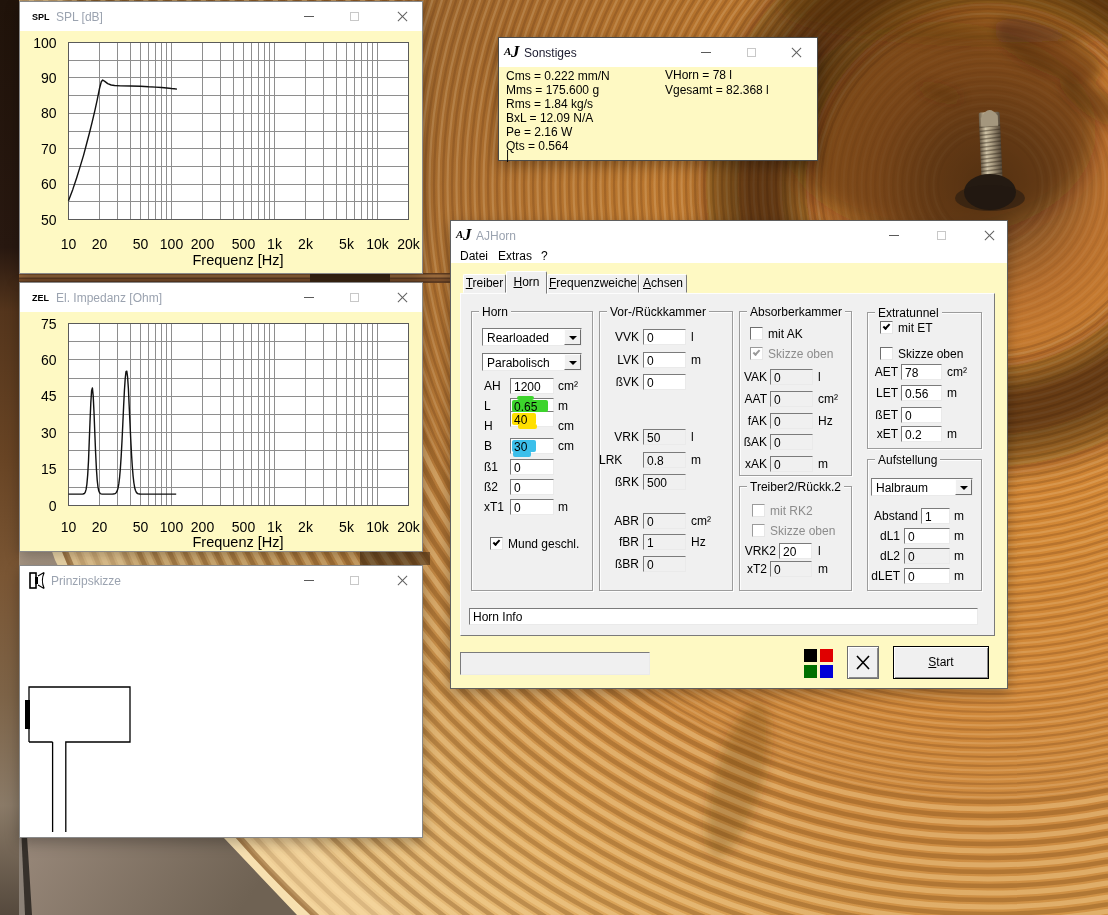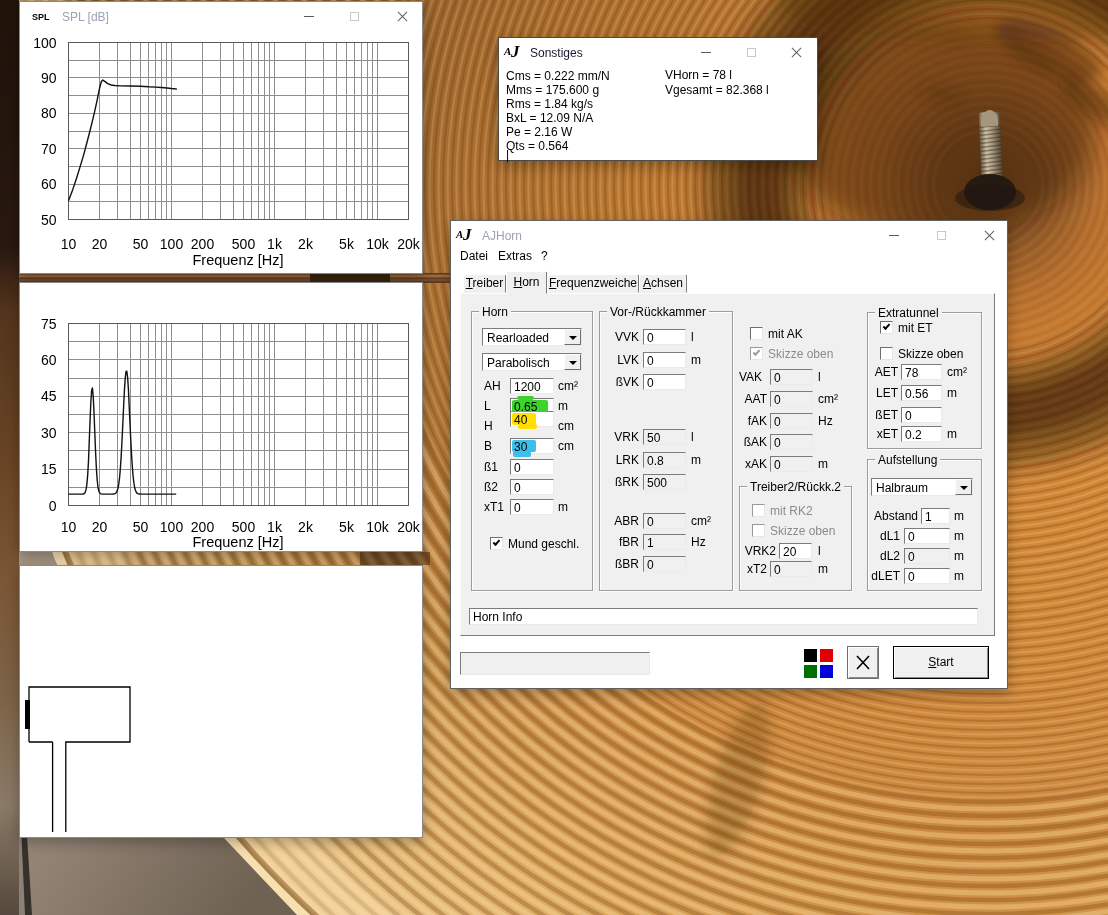--- a/index.html
+++ b/index.html
@@ -1,19 +1,19 @@
 <!DOCTYPE html>
 <html><head><meta charset="utf-8"><style>
 * { margin:0; padding:0; box-sizing:border-box; }
 body { width:1108px; height:915px; position:relative; overflow:hidden;
   font-family:"Liberation Sans", sans-serif; background:#b07436; }
-.win { position:absolute; background:#ffffff; border:1px solid #898989;
+.win { position:absolute; background:#fef9c3; border:1px solid #898989;
   box-shadow:0 5px 13px rgba(0,0,0,0.28); }
 .tbar { position:absolute; left:0; top:0; right:0; height:29px; background:#fff; }
-.ttl { position:absolute; left:36px; top:8px; font-size:12px;margin-left:6px; }
+.ttl { position:absolute; left:36px; top:8px; font-size:12px; }
 .tbtn { position:absolute; top:14px; width:10px; }
 .tmin { border-top:1px solid #5a5a5a; }
 .tmax { width:9px; height:9px; top:10px; border:1px solid #c8c8c8; }
 .tclose { position:absolute; top:9px; width:11px; height:11px; }
 .tclose i { position:absolute; left:-1px; top:5px; width:13px; border-top:1px solid #5f5f5f; }
 .x1 { transform:rotate(45deg); } .x2 { transform:rotate(-45deg); }
 .grp { position:absolute; border:1px solid #9c9c9c; box-shadow:1px 1px 0 #fdfdfd, inset 1px 1px 0 #fdfdfd; }
 .gt { position:absolute; left:7px; top:-7px; background:#f0f0f0; padding:0 3px; font-size:12px; }
 .lb { position:absolute; font-size:12px; white-space:nowrap; }
 .inp { position:absolute; height:16px; background:#fff; font-size:12px;
@@ -396,20 +396,30 @@
       <text x="254.5" y="246.5" font-family="Liberation Sans, sans-serif" font-size="14" text-anchor="middle" fill="#000">1k</text>
       <text x="285.5" y="246.5" font-family="Liberation Sans, sans-serif" font-size="14" text-anchor="middle" fill="#000">2k</text>
       <text x="326.5" y="246.5" font-family="Liberation Sans, sans-serif" font-size="14" text-anchor="middle" fill="#000">5k</text>
       <text x="357.5" y="246.5" font-family="Liberation Sans, sans-serif" font-size="14" text-anchor="middle" fill="#000">10k</text>
       <text x="388.5" y="246.5" font-family="Liberation Sans, sans-serif" font-size="14" text-anchor="middle" fill="#000">20k</text>
       <text x="218" y="263.0" font-family="Liberation Sans, sans-serif" font-size="14.5" text-anchor="middle" fill="#000">Frequenz [Hz]</text>
       <path d="M 48.5 198.7 L 52.8 187.4 L 56.7 175.7 L 60.2 164.4 L 63.6 153.1 L 66.6 141.7 L 69.5 130.8 L 72.2 119.8 L 74.8 108.8 L 77.2 97.8 L 79.5 86.5 L 81.3 79.8 L 82.7 78.0 L 84.8 79.4 L 87.7 81.6 L 91.2 83.0 L 94.6 83.5 L 100.5 83.9 L 110.5 84.0 L 120.5 84.2 L 128.6 84.8 L 135.5 85.1 L 141.5 85.5 L 146.8 86.0 L 151.5 86.5 L 154.1 86.7 L 157.0 87.1" fill="none" stroke="#111" stroke-width="1.4" stroke-linejoin="round"></path>
     </svg>
   </div>
 <div class="win" style="left:19px;top:282px;width:404px;height:270px">
+    <div class="tbar">
+      <span style="position:absolute;left:12px;top:10px;font-size:9px;font-weight:bold">ZEL</span>
+      <span class="ttl" style="color:#9ba3b0;left:36px">El. Impedanz [Ohm]</span>
+      <div class="tbtn tmin" style="left:284px"></div>
+      <div class="tbtn tmax" style="left:330px"></div>
+      <div class="tclose" style="left:377px">
+        <i class="x1"></i>
+        <i class="x2"></i>
+      </div>
+    </div>
     <svg width="404" height="240" viewBox="0 30 404 240" style="position:absolute;left:0;top:30px">
       <rect x="48.5" y="40.5" width="340.0" height="182.0" fill="#fff"></rect>
       <g stroke="#8e8e8e" stroke-width="1" shape-rendering="crispEdges">
         <line x1="48.5" y1="40.5" x2="388.5" y2="40.5"></line>
         <line x1="48.5" y1="58.7" x2="388.5" y2="58.7"></line>
         <line x1="48.5" y1="76.9" x2="388.5" y2="76.9"></line>
         <line x1="48.5" y1="95.1" x2="388.5" y2="95.1"></line>
         <line x1="48.5" y1="113.3" x2="388.5" y2="113.3"></line>
         <line x1="48.5" y1="131.5" x2="388.5" y2="131.5"></line>
         <line x1="48.5" y1="149.7" x2="388.5" y2="149.7"></line>
@@ -463,20 +473,34 @@
       <text x="254.5" y="248.5" font-family="Liberation Sans, sans-serif" font-size="14" text-anchor="middle" fill="#000">1k</text>
       <text x="285.5" y="248.5" font-family="Liberation Sans, sans-serif" font-size="14" text-anchor="middle" fill="#000">2k</text>
       <text x="326.5" y="248.5" font-family="Liberation Sans, sans-serif" font-size="14" text-anchor="middle" fill="#000">5k</text>
       <text x="357.5" y="248.5" font-family="Liberation Sans, sans-serif" font-size="14" text-anchor="middle" fill="#000">10k</text>
       <text x="388.5" y="248.5" font-family="Liberation Sans, sans-serif" font-size="14" text-anchor="middle" fill="#000">20k</text>
       <text x="218" y="263.5" font-family="Liberation Sans, sans-serif" font-size="14.5" text-anchor="middle" fill="#000">Frequenz [Hz]</text>
       <path d="M 48.5 211.1 L 49.3 211.1 L 50.1 211.1 L 50.9 211.1 L 51.7 211.1 L 52.5 211.1 L 53.3 211.1 L 54.1 211.1 L 54.9 211.1 L 55.7 211.1 L 56.5 211.1 L 57.3 211.1 L 58.1 211.1 L 58.9 211.1 L 59.7 211.1 L 60.5 211.1 L 61.3 211.1 L 62.1 211.1 L 62.9 211.0 L 63.7 210.8 L 64.5 210.3 L 65.3 209.1 L 66.1 206.4 L 66.9 201.1 L 67.7 191.9 L 68.5 178.0 L 69.2 159.6 L 70.0 139.0 L 70.8 120.1 L 71.6 107.6 L 72.4 104.9 L 73.2 112.9 L 74.0 129.3 L 74.8 149.7 L 75.6 169.5 L 76.4 185.7 L 77.2 197.1 L 78.0 204.2 L 78.8 208.0 L 79.6 209.8 L 80.4 210.6 L 81.2 210.9 L 82.0 211.1 L 82.8 211.1 L 83.6 211.1 L 84.4 211.1 L 85.2 211.1 L 86.0 211.1 L 86.8 211.1 L 87.6 211.1 L 88.4 211.1 L 89.2 211.1 L 90.0 211.1 L 90.8 211.1 L 91.6 211.1 L 92.4 211.1 L 93.2 211.0 L 94.0 210.9 L 94.8 210.7 L 95.6 210.3 L 96.4 209.4 L 97.2 207.9 L 98.0 205.2 L 98.8 200.9 L 99.6 194.3 L 100.4 185.1 L 101.2 172.9 L 102.0 158.0 L 102.8 141.2 L 103.6 123.8 L 104.4 107.9 L 105.2 95.6 L 106.0 88.7 L 106.8 88.2 L 107.6 94.2 L 108.4 105.8 L 109.1 121.3 L 109.9 138.5 L 110.7 155.6 L 111.5 170.9 L 112.3 183.5 L 113.1 193.1 L 113.9 200.0 L 114.7 204.7 L 115.5 207.5 L 116.3 209.2 L 117.1 210.2 L 117.9 210.7 L 118.7 210.9 L 119.5 211.0 L 120.3 211.1 L 121.1 211.1 L 121.9 211.1 L 122.7 211.1 L 123.5 211.1 L 124.3 211.1 L 125.1 211.1 L 125.9 211.1 L 126.7 211.1 L 127.5 211.1 L 128.3 211.1 L 129.1 211.1 L 129.9 211.1 L 130.7 211.1 L 131.5 211.1 L 132.3 211.1 L 133.1 211.1 L 133.9 211.1 L 134.7 211.1 L 135.5 211.1 L 136.3 211.1 L 137.1 211.1 L 137.9 211.1 L 138.7 211.1 L 139.5 211.1 L 140.3 211.1 L 141.1 211.1 L 141.9 211.1 L 142.7 211.1 L 143.5 211.1 L 144.3 211.1 L 145.1 211.1 L 145.9 211.1 L 146.7 211.1 L 147.5 211.1 L 148.3 211.1 L 149.0 211.1 L 149.8 211.1 L 150.6 211.1 L 151.4 211.1 L 152.2 211.1 L 153.0 211.1 L 153.8 211.1 L 154.6 211.1 L 155.4 211.1 L 156.2 211.1" fill="none" stroke="#111" stroke-width="1.4" stroke-linejoin="round"></path>
     </svg>
   </div>
 <div class="win" style="left:19px;top:565px;width:404px;height:273px;background:#fff">
+    <div class="tbar">
+      <svg width="17" height="18" style="position:absolute;left:9px;top:6px" viewBox="0 0 17 18">
+        <rect x="1" y="1" width="6" height="15" fill="none" stroke="#000" stroke-width="1.6"></rect>
+        <rect x="6" y="5" width="3" height="7" fill="#000"></rect>
+        <path d="M 9,4 L 15,0.5 M 9,13 L 15,16.5 M 15.2,0.5 Q 11.5,8.5 15.2,16.5" fill="none" stroke="#000" stroke-width="1.1"></path>
+      </svg>
+      <span class="ttl" style="color:#9ba3b0;left:31px">Prinzipskizze</span>
+      <div class="tbtn tmin" style="left:284px"></div>
+      <div class="tbtn tmax" style="left:330px"></div>
+      <div class="tclose" style="left:377px">
+        <i class="x1"></i>
+        <i class="x2"></i>
+      </div>
+    </div>
     <svg width="404" height="243" viewBox="0 0 404 243" style="position:absolute;left:0;top:29px">
       <g fill="none" stroke="#000" stroke-width="1.3">
         <path d="M 9,147 L 9,92 L 110,92 L 110,147 L 45.8,147 L 45.8,237 M 32.6,147 L 9,147 M 32.6,147 L 32.6,237"></path>
       </g>
       <rect x="5" y="105" width="5" height="29" fill="#000"></rect>
     </svg>
   </div>
 <div class="win" style="left:498px;top:37px;width:320px;height:124px;border-color:#4a4a4a">
     <div class="tbar">
       <span style="position:absolute;left:5px;top:7px;font-family:'Liberation Serif',serif;font-style:italic;font-weight:bold;font-size:11px">A</span>
@@ -593,21 +617,21 @@
       <div class="lb" style="left:240px;top:132px;color:#000">m</div>
       <div class="lb" style="left:148px;top:154px;width:40px;text-align:right;color:#000">ßVK</div>
       <div class="inp" style="left:192px;top:153px;width:43px">
         <span>0</span>
       </div>
       <div class="lb" style="left:148px;top:209px;width:40px;text-align:right;color:#000">VRK</div>
       <div class="inp dis" style="left:192px;top:208px;width:43px">
         <span>50</span>
       </div>
       <div class="lb" style="left:240px;top:209px;color:#000">l</div>
-      <div class="lb" style="left:148px;top:232px;width:40px;text-align:right;color:#000">LRK</div>
+      <div class="lb" style="left:148px;top:232px;width:40px;color:#000">LRK</div>
       <div class="inp dis" style="left:192px;top:231px;width:43px">
         <span>0.8</span>
       </div>
       <div class="lb" style="left:240px;top:232px;color:#000">m</div>
       <div class="lb" style="left:148px;top:254px;width:40px;text-align:right;color:#000">ßRK</div>
       <div class="inp dis" style="left:192px;top:253px;width:43px">
         <span>500</span>
       </div>
       <div class="lb" style="left:148px;top:293px;width:40px;text-align:right;color:#000">ABR</div>
       <div class="inp dis" style="left:192px;top:292px;width:43px">
@@ -616,25 +640,28 @@
       <div class="lb" style="left:240px;top:293px;color:#000">cm²</div>
       <div class="lb" style="left:148px;top:314px;width:40px;text-align:right;color:#000">fBR</div>
       <div class="inp dis" style="left:192px;top:313px;width:43px">
         <span>1</span>
       </div>
       <div class="lb" style="left:240px;top:314px;color:#000">Hz</div>
       <div class="lb" style="left:148px;top:336px;width:40px;text-align:right;color:#000">ßBR</div>
       <div class="inp dis" style="left:192px;top:335px;width:43px">
         <span>0</span>
       </div>
+      <div class="grp" style="left:288px;top:90px;width:113px;height:165px">
+        <span class="gt">Absorberkammer</span>
+      </div>
       <div class="chk" style="left:299px;top:106px"><i class="box"></i><span>mit AK</span></div>
       <div class="chk cdis" style="left:299px;top:126px"><i class="box">
           <b class="ck"></b>
         </i><span>Skizze oben</span></div>
-      <div class="lb" style="left:283px;top:149px;width:33px;text-align:center;color:#000">VAK</div>
+      <div class="lb" style="left:283px;top:149px;width:33px;text-align:right;color:#000">VAK</div>
       <div class="inp dis" style="left:319px;top:148px;width:43px">
         <span>0</span>
       </div>
       <div class="lb" style="left:367px;top:149px;color:#000">l</div>
       <div class="lb" style="left:283px;top:171px;width:33px;text-align:right;color:#000">AAT</div>
       <div class="inp dis" style="left:319px;top:170px;width:43px">
         <span>0</span>
       </div>
       <div class="lb" style="left:367px;top:171px;color:#000">cm²</div>
       <div class="lb" style="left:283px;top:193px;width:33px;text-align:right;color:#000">fAK</div>

